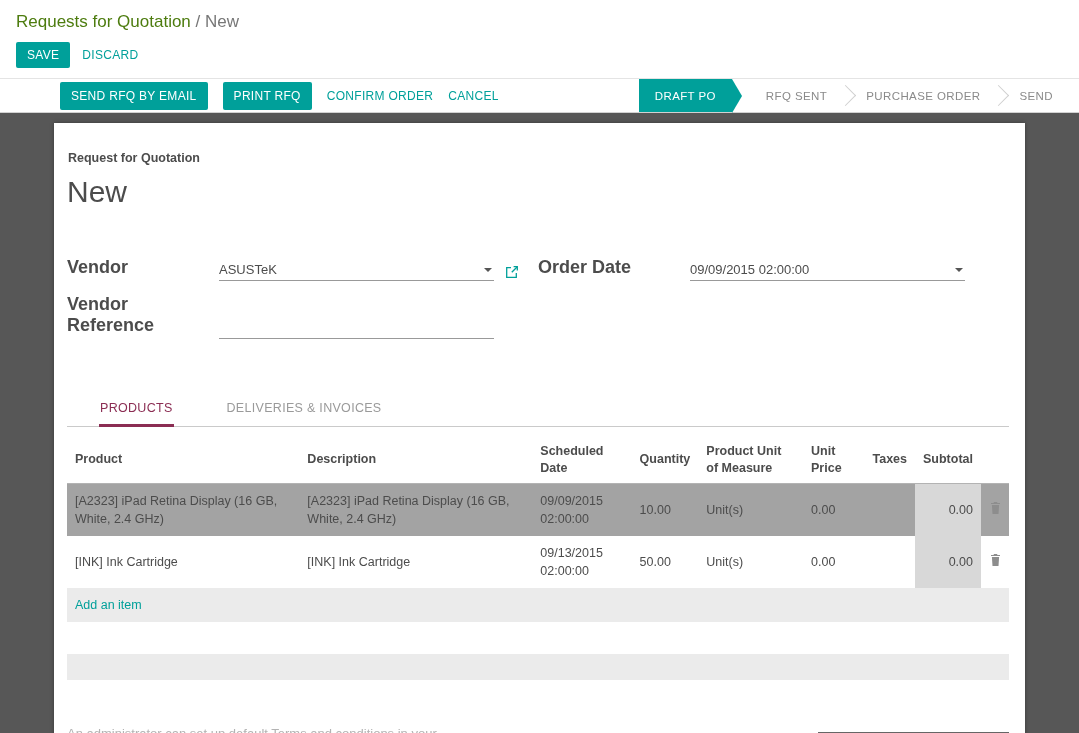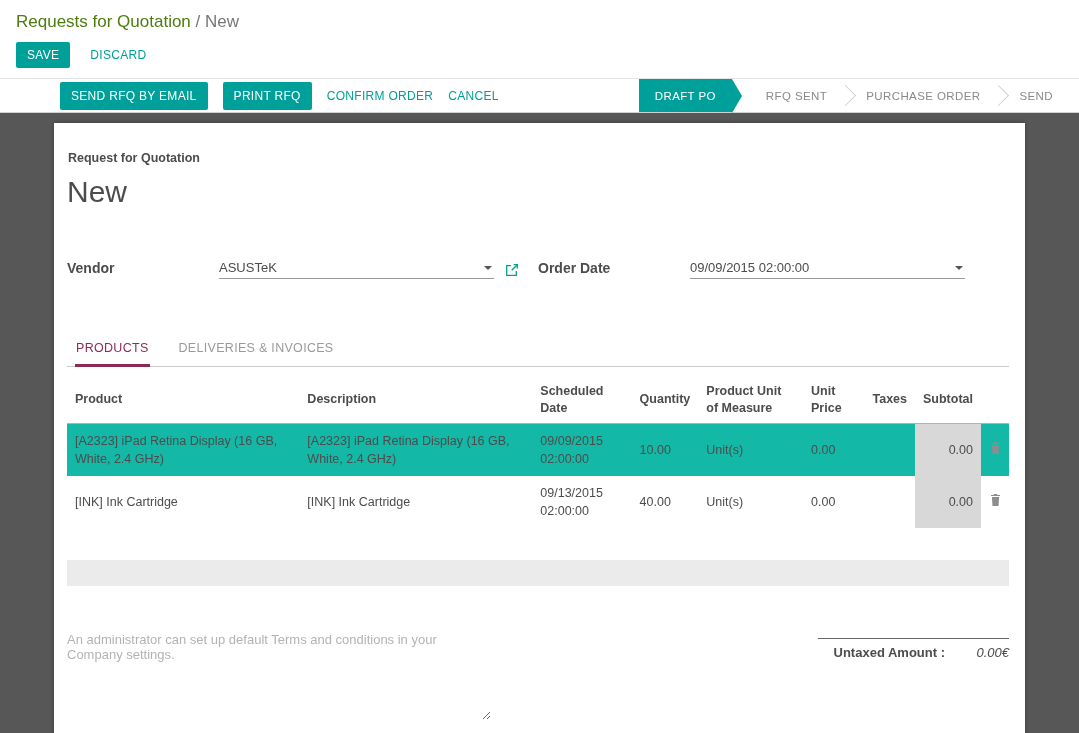--- a/index.html
+++ b/index.html
@@ -6,21 +6,21 @@
   html,body { margin:0; padding:0; }
   body {
     width: 1079px; height: 733px; overflow: hidden;
     font-family: "Liberation Sans", sans-serif;
     background: #fff; color: #4c4c4c;
   }
   
   .breadcrumb-row { padding: 12px 16px 6px; font-size: 17px; }
   .breadcrumb-link { color: #4d7c0f; cursor: pointer; }
   .breadcrumb-sep, .breadcrumb-current { color: #777; }
-  .actions-row { padding: 4px 16px 10px; display: flex; align-items: center; gap: 20px; }
+  .actions-row { padding: 4px 16px 10px; display: flex; align-items: center; gap: 12px; }
   .btn-primary {
     background: #00a09a; color: #fff; border: none; cursor: pointer;
     font-family: inherit; font-size: 12px; letter-spacing: .3px;
     padding: 6px 11px; border-radius: 2px;
   }
   .btn-link {
     background: none; border: none; cursor: pointer; font-family: inherit;
     color: #00a09a; font-size: 12px; letter-spacing: .3px; padding: 0;
   }
   
@@ -55,44 +55,44 @@
     box-shadow: 0 0 4px rgba(0,0,0,.35);
     padding: 28px 16px 0 13px;
   }
   .sheet-subtitle { font-size: 12.5px; font-weight: bold; padding-left: 1px; }
   .sheet-title { font-size: 30px; color: #4c4c4c; margin-top: 10px; font-weight: normal; }
   
   .fields { display: flex; margin-top: 48px; }
   .fields-col-left { width: 471px; }
   .fields-col-right { flex: 1; }
   .field-row { display: flex; align-items: flex-end; margin-bottom: 13px; min-height: 22px; }
-  .field-label { width: 152px; font-weight: bold; font-size: 14px; flex-shrink: 0; padding-bottom: 3px; }
+  .field-label { width: 152px; font-weight: bold; font-size: 18px; flex-shrink: 0; padding-bottom: 3px; }
   .field-input {
     border-bottom: 1px solid #999; display: flex; justify-content: space-between;
     align-items: center; font-size: 13px; padding-bottom: 3px; cursor: text;
   }
   .w275 { width: 275px; }
   .caret {
     width: 0; height: 0; border-left: 4px solid transparent;
     border-right: 4px solid transparent; border-top: 4px solid #555; margin-right: 2px;
   }
   .ext-link { margin-left: 11px; cursor: pointer; display: inline-flex; align-items: center; padding-bottom: 2px; }
   
   .tabs { display: flex; gap: 28px; border-bottom: 1px solid #cacaca; margin-top: 40px; padding-left: 8px; }
-  .tab { padding: 9px 1px; font-size: 12.5px; letter-spacing: .3px; cursor: pointer; }
+  .tab { padding: 9px 1px; font-size: 12.5px; letter-spacing: .3px; cursor: pointer; margin-left: 24px; }
   .tab.active { color: #8b2d53; border-bottom: 3px solid #8b2d53; margin-bottom: -1px; }
   .tab.inactive { color: #9a9a9a; }
   
   table.lines { width: 100%; border-collapse: collapse; font-size: 12.5px; margin-top: 10px; }
   table.lines th {
     text-align: left; font-weight: bold; padding: 6px 8px;
     border-bottom: 1px solid #b3b3b3; vertical-align: middle; line-height: 1.35;
   }
   table.lines td { padding: 8px 8px; vertical-align: middle; line-height: 1.45; }
-  tr.row-odd { background: #14b8a6; }
+  tr.row-odd { background: #a3a3a3; }
   tr.row-even { background: #fff; }
   th.num, td.num { text-align: left; }
   td.subtotal-cell { background: #d8d8d8; text-align: right; }
   td.trash-cell { text-align: center; cursor: pointer; width: 28px; }
   tr.add-row td { background: #ebebeb; padding: 8px 8px; }
   .add-link { color: #00a09a; cursor: pointer; font-size: 12.5px; }
   .gray-strip { background: #ebebeb; height: 26px; margin-top: 32px; }
   
   .bottom { display: flex; justify-content: space-between; margin-top: 46px; }
   .terms-area {
@@ -153,20 +153,26 @@
           <span class="field-input w275">
             <span>ASUSTeK</span>
             <span class="caret"></span>
           </span>
           <span class="ext-link">
             <svg width="14" height="14" viewBox="0 0 14 14" fill="none" stroke="#00a09a" stroke-width="1.3">
               <path d="M6 2.7H1.7v9.6h9.6V8"></path>
               <path d="M8.6 1.7h3.7v3.7"></path>
               <path d="M12 2 6.8 7.2"></path>
             </svg>
+          </span>
+        </div>
+        <div class="field-row">
+          <span class="field-label">Vendor Reference</span>
+          <span class="field-input w275">
+            <span></span>
           </span>
         </div>
       </div>
       <div class="fields-col-right">
         <div class="field-row">
           <span class="field-label">Order Date</span>
           <span class="field-input w275">
             <span>09/09/2015 02:00:00</span>
             <span class="caret"></span>
           </span>
@@ -217,31 +223,36 @@
           <td class="trash-cell">
             <svg width="11" height="12" viewBox="0 0 11 12">
                 <path fill="#8d8d8d" d="M4 0h3l.5 1H10v1.1H1V1h2.5zM1.9 3h7.2l-.6 9H2.5z"></path>
               </svg>
           </td>
         </tr>
         <tr class="row-even">
           <td>[INK] Ink Cartridge</td>
           <td>[INK] Ink Cartridge</td>
           <td>09/13/2015 02:00:00</td>
-          <td class="num">40.00</td>
+          <td class="num">50.00</td>
           <td>Unit(s)</td>
           <td class="num">0.00</td>
           <td></td>
           <td class="subtotal-cell">0.00</td>
           <td class="trash-cell">
             <svg width="11" height="12" viewBox="0 0 11 12">
                 <path fill="#8d8d8d" d="M4 0h3l.5 1H10v1.1H1V1h2.5zM1.9 3h7.2l-.6 9H2.5z"></path>
               </svg>
           </td>
         </tr>
+        <tr class="add-row">
+          <td colspan="9">
+            <span class="add-link">Add an item</span>
+          </td>
+        </tr>
       </tbody>
     </table>
 
     <div class="gray-strip"></div>
 
     <div class="bottom">
       <textarea class="terms-area" placeholder="An administrator can set up default Terms and conditions in your Company settings." style=""></textarea>
       <div class="totals">
         <div class="totals-row">
           <span class="totals-label">Untaxed Amount :</span>

